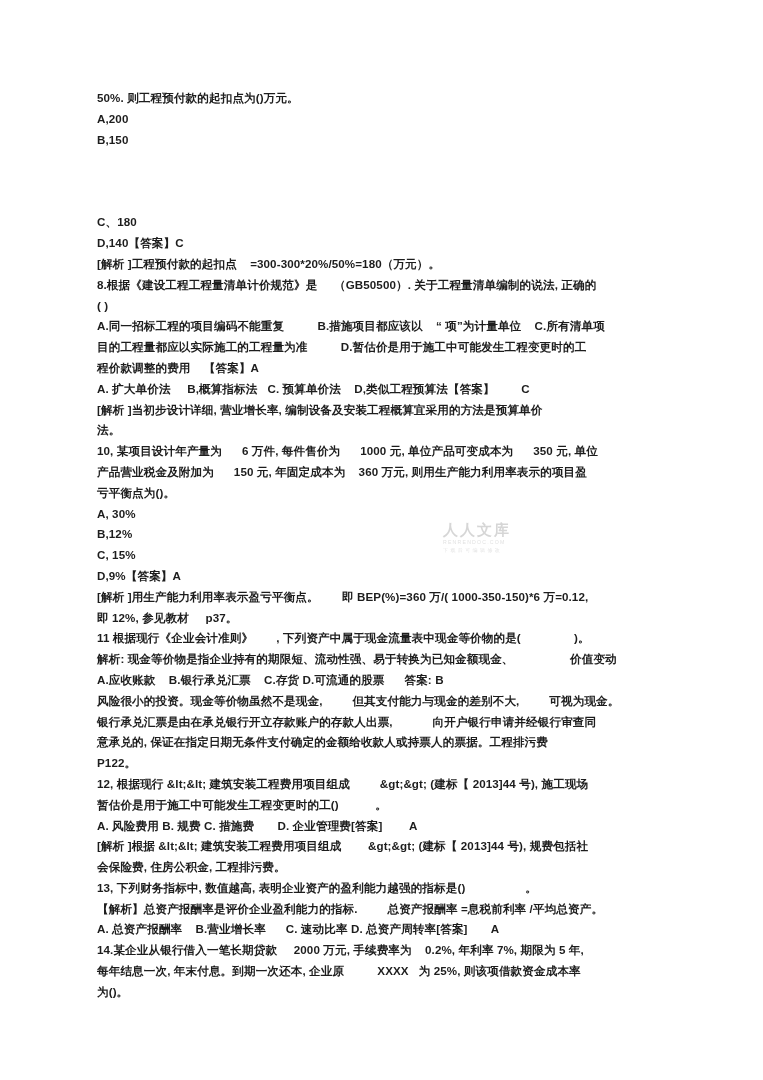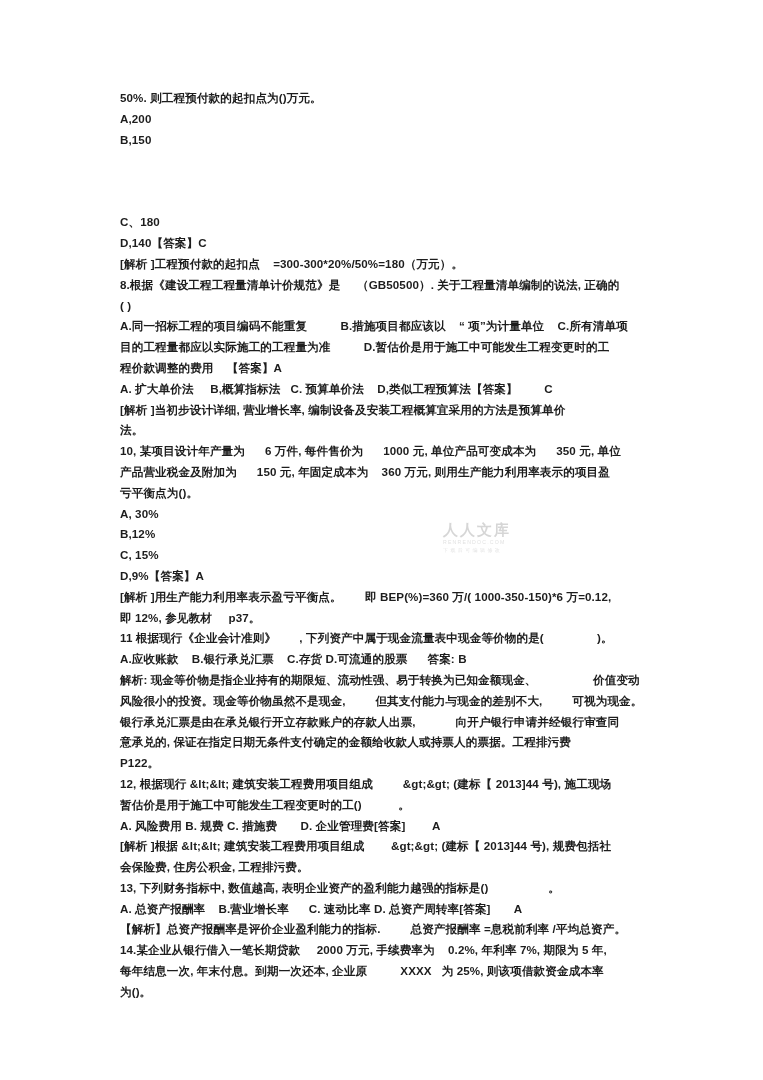--- a/index.html
+++ b/index.html
@@ -12,21 +12,21 @@
   }
   #page {
     position: relative;
     width: 763px;
     height: 1080px;
     background: #ffffff;
     overflow: hidden;
   }
   #doc-body {
     position: absolute;
-    left: 120px;
+    left: 97px;
     top: 88px;
     width: 545px;
   }
   .ln {
     font-size: 11.6px;
     line-height: 20.8px;
     color: #1d1d1d;
     white-space: pre-wrap;
     letter-spacing: 0.1px;
     font-weight: 600;
@@ -98,36 +98,36 @@
     <div class="ln">产品营业税金及附加为      150 元, 年固定成本为    360 万元, 则用生产能力利用率表示的项目盈</div>
     <div class="ln">亏平衡点为()。</div>
     <div class="ln">A, 30%</div>
     <div class="ln">B,12%</div>
     <div class="ln">C, 15%</div>
     <div class="ln">D,9%【答案】A</div>
     <div class="ln">[解析 ]用生产能力利用率表示盈亏平衡点。       即 BEP(%)=360 万/( 1000-350-150)*6 万=0.12,</div>
     <div class="ln">即 12%, 参见教材     p37。</div>
 
     <div class="ln">11 根据现行《企业会计准则》       , 下列资产中属于现金流量表中现金等价物的是(                )。</div>
+    <div class="ln">解析: 现金等价物是指企业持有的期限短、流动性强、易于转换为已知金额现金、                 价值变动</div>
     <div class="ln">A.应收账款    B.银行承兑汇票    C.存货 D.可流通的股票      答案: B</div>
-    <div class="ln">解析: 现金等价物是指企业持有的期限短、流动性强、易于转换为已知金额现金、                 价值变动</div>
     <div class="ln">风险很小的投资。现金等价物虽然不是现金,         但其支付能力与现金的差别不大,         可视为现金。</div>
     <div class="ln">银行承兑汇票是由在承兑银行开立存款账户的存款人出票,            向开户银行申请并经银行审查同</div>
     <div class="ln">意承兑的, 保证在指定日期无条件支付确定的金额给收款人或持票人的票据。工程排污费</div>
     <div class="ln">P122。</div>
 
     <div class="ln">12, 根据现行 &amp;lt;&amp;lt; 建筑安装工程费用项目组成         &amp;gt;&amp;gt; (建标【 2013]44 号), 施工现场</div>
     <div class="ln">暂估价是用于施工中可能发生工程变更时的工()           。</div>
     <div class="ln">A. 风险费用 B. 规费 C. 措施费       D. 企业管理费[答案]        A</div>
     <div class="ln">[解析 ]根据 &amp;lt;&amp;lt; 建筑安装工程费用项目组成        &amp;gt;&amp;gt; (建标【 2013]44 号), 规费包括社</div>
     <div class="ln">会保险费, 住房公积金, 工程排污费。</div>
 
     <div class="ln">13, 下列财务指标中, 数值越高, 表明企业资产的盈利能力越强的指标是()                  。</div>
+    <div class="ln">【解析】总资产报酬率是评价企业盈利能力的指标.         总资产报酬率 =息税前利率 /平均总资产。</div>
     <div class="ln">A. 总资产报酬率    B.营业增长率      C. 速动比率 D. 总资产周转率[答案]       A</div>
-    <div class="ln">【解析】总资产报酬率是评价企业盈利能力的指标.         总资产报酬率 =息税前利率 /平均总资产。</div>
 
     <div class="ln">14.某企业从银行借入一笔长期贷款     2000 万元, 手续费率为    0.2%, 年利率 7%, 期限为 5 年,</div>
     <div class="ln">每年结息一次, 年末付息。到期一次还本, 企业原          XXXX   为 25%, 则该项借款资金成本率</div>
     <div class="ln">为()。</div>
 
   </div>
 
   <div class="watermark">
     <div class="wm-main">人人文库</div>
     <div class="wm-sub">RENRENDOC.COM</div>

